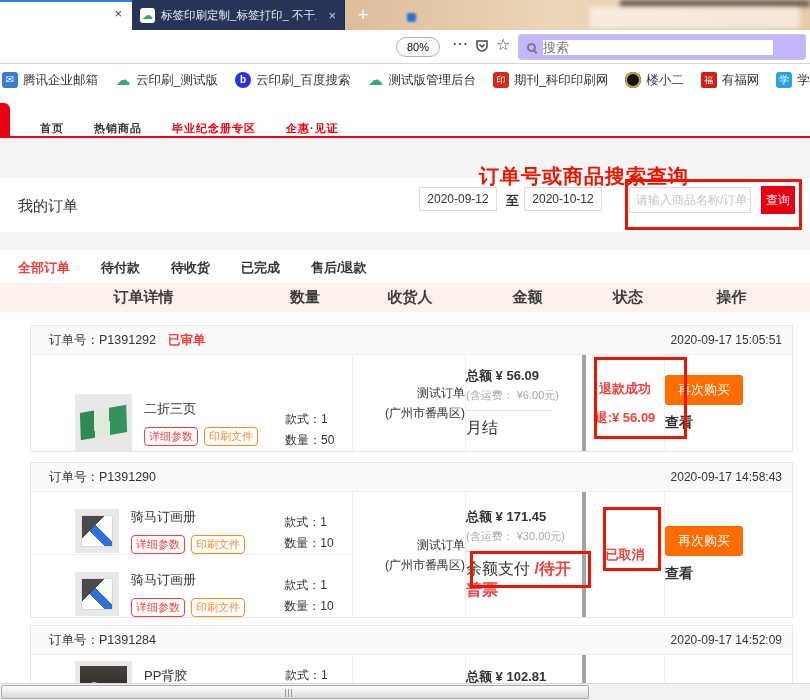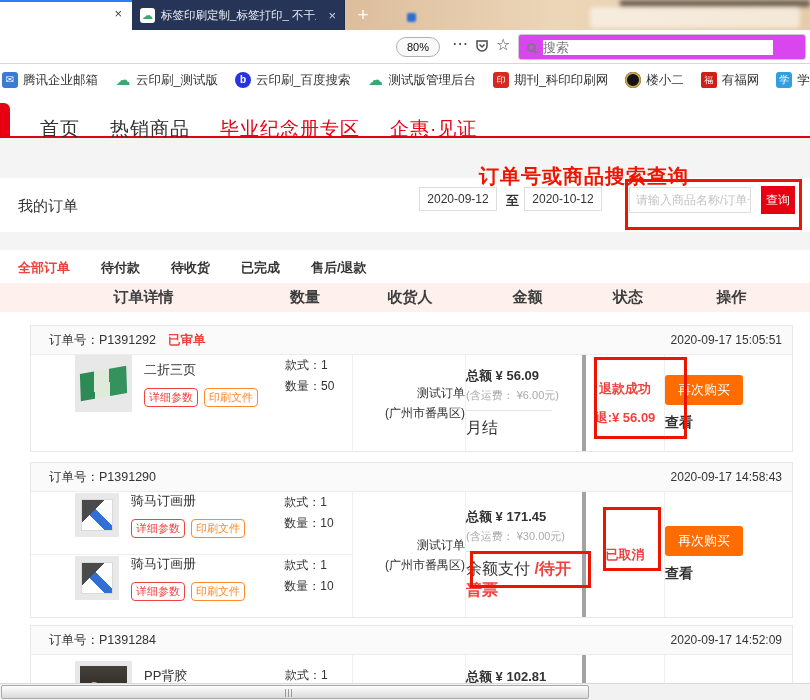--- a/index.html
+++ b/index.html
@@ -23,21 +23,21 @@
 
   
   .urlrow { position:absolute; left:0; top:30px; width:810px; height:34px; background:#fff; border-bottom:1px solid #d7d7db; display:flex; align-items:center; }
   .url-text { font-size:14px; color:#555; margin-left:4px; white-space:nowrap; }
   .url-text .dom { font-weight:bold; color:#0c0c0d; }
   .url-text .path { color:#737373; }
   .zoom-pill { position:absolute; left:396px; top:7px; width:44px; height:20px; border:1px solid #b1b1b3; border-radius:10px; font-size:11px; color:#0c0c0d; text-align:center; line-height:18px; background:#f9f9fa; }
   .dots-icon { position:absolute; left:452px; top:4px; font-size:16px; color:#4a4a4f; }
   .pocket-icon { position:absolute; left:474px; top:8px; }
   .star-icon { position:absolute; left:496px; top:5px; font-size:16px; color:#4a4a4f; }
-  .fsearch { position:absolute; left:518px; top:4px; width:288px; height:26px; border:1px solid #c8c8cd; border-radius:3px; background:#d946ef; display:flex; align-items:center; padding-left:8px; gap:7px; }
+  .fsearch { position:absolute; left:518px; top:4px; width:288px; height:26px; border:1px solid #c8c8cd; border-radius:3px; background:#c4b5fd; display:flex; align-items:center; padding-left:8px; gap:7px; }
   .fsearch input { border:none; outline:none; font-size:13px; color:#333; width:230px; font-family:inherit; }
   .fsearch input::placeholder { color:#777; }
   .mag { width:9px; height:9px; border:2px solid #7a7a7e; border-radius:50%; position:relative; flex-shrink:0; }
   .mag::after { content:''; position:absolute; width:2px; height:5px; background:#7a7a7e; right:-2px; bottom:-4px; transform:rotate(-45deg); }
 
   
   .bookmarks { position:absolute; left:0; top:64px; width:810px; height:32px; background:#fff; display:flex; align-items:center; padding-left:2px; gap:17px; overflow:hidden; }
   .bm { display:flex; align-items:center; gap:5px; flex-shrink:0; }
   .bm .lbl { font-size:12.5px; color:#333; white-space:nowrap; }
   .bicon { width:16px; height:16px; flex-shrink:0; text-align:center; font-size:10px; line-height:16px; color:#fff; }
@@ -46,21 +46,21 @@
   .bm-baidu { background:#2932e1; border-radius:50%; font-weight:bold; font-size:10px; }
   .bm-yin { background:#d5281e; border-radius:3px; font-size:9px; }
   .bm-lou { background:#141414; border-radius:50%; box-shadow:inset 0 0 0 2px #c9a34c; }
   .bm-fu { background:#cc2116; border-radius:2px; font-size:9px; }
   .bm-xue { background:#2e9fe0; border-radius:3px; font-size:10px; }
 
   
   .sitenav { position:absolute; left:0; top:96px; width:810px; height:42px; background:#fff; border-bottom:2px solid var(--accent-red); }
   .red-tab { position:absolute; left:0; bottom:0; width:10px; height:33px; background:var(--accent-red); border-top-right-radius:6px; }
   .navitems { position:absolute; left:40px; top:0; height:40px; display:flex; align-items:center; gap:30px; }
-  .navitem { font-size:19px; font-weight:400; color:#333; letter-spacing:1px;margin-top:25px; }
+  .navitem { font-size:11px; font-weight:700; color:#333; letter-spacing:1px;margin-top:25px; }
   .navitem.hot { color:var(--accent-red); }
 
   
   .toolbar { position:absolute; left:0; top:178px; width:810px; height:54px; background:#fff; }
   .toolbar .title { position:absolute; left:18px; top:19px; font-size:15px; color:#333; }
   .datebox { position:absolute; top:9px; width:78px; height:24px; border:1px solid #ddd; background:#fff; font-size:12px; color:#333; text-align:center; font-family:inherit; }
   .d-from { left:419px; } .d-to { left:524px; }
   .to-label { position:absolute; left:506px; top:14px; font-size:13px; color:#333; font-weight:bold; }
   .osearch { position:absolute; left:629px; top:9px; width:122px; height:26px; border:1px solid #ddd; padding-left:6px; font-size:12px; color:#333; font-family:inherit; outline:none; }
   .osearch::placeholder { color:#c4c4c4; }
@@ -76,21 +76,21 @@
   .th:nth-child(1){width:227px;} .th:nth-child(2){width:96px;} .th:nth-child(3){width:114px;}
   .th:nth-child(4){width:121px;} .th:nth-child(5){width:80px;} .th:nth-child(6){width:127px;}
 
   .order-card { position:absolute; left:30px; width:763px; border:1px solid #e8e8e8; background:#fff; }
   .c1 { top:75px; height:127px; } .c2 { top:212px; height:156px; } .c3 { top:375px; height:200px; }
   .order-head { height:29px; background:#fafafa; border-bottom:1px solid #ececec; display:flex; align-items:center; padding:0 10px 0 18px; font-size:12.5px; color:#333; }
   .flag { color:var(--status-red); font-weight:bold; margin-left:12px; }
   .odate { margin-left:auto; font-size:12px; color:#333; }
   .order-body { display:flex; height:calc(100% - 29px); }
   .col-items { width:322px; border-right:1px solid #f0f0f0; display:flex; flex-direction:column; }
-  .item-row { flex:1; display:flex; align-items:flex-start; }
+  .item-row { flex:1; display:flex; align-items:flex-end; }
   .item-row + .item-row { border-top:1px solid #f0f0f0; }
   .cell-product { width:226px; display:flex; align-items:center; padding-left:44px; gap:12px; }
   .pinfo .pname { font-size:13px; color:#333; }
   .ptags { display:flex; gap:6px; margin-top:9px; }
   .tag { font-size:11px; padding:1px 4px; border-radius:4px; border:1px solid; white-space:nowrap; }
   .tag-red { color:var(--tag-red); border-color:var(--tag-red); }
   .tag-orange { color:var(--tag-orange); border-color:var(--tag-orange); }
   .cell-qty { width:96px; display:flex; flex-direction:column; justify-content:center; padding-left:28px; font-size:12px; color:#333; line-height:21px; }
   .cell-consignee { width:113px; border-right:1px solid #f0f0f0; display:flex; flex-direction:column; align-items:flex-end; justify-content:center; font-size:12px; color:#333; line-height:20px; }
   .cell-money { width:120px; border-right:4px solid #a3a3a3; display:flex; flex-direction:column; align-items:flex-start; justify-content:center; }

